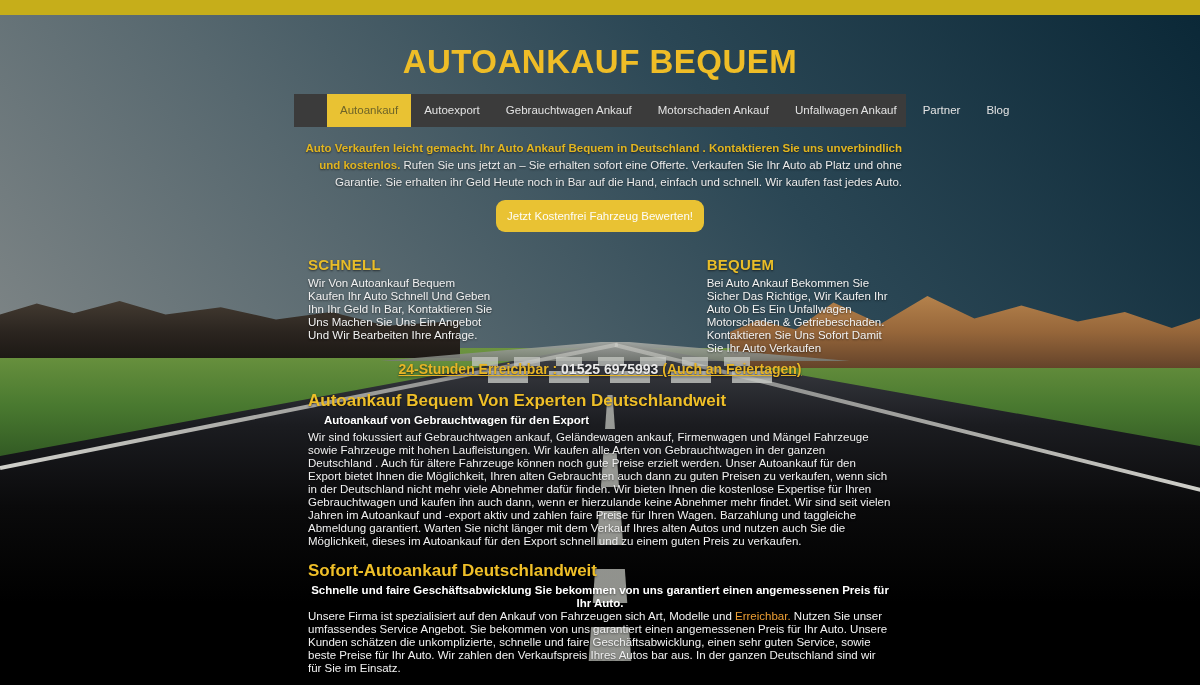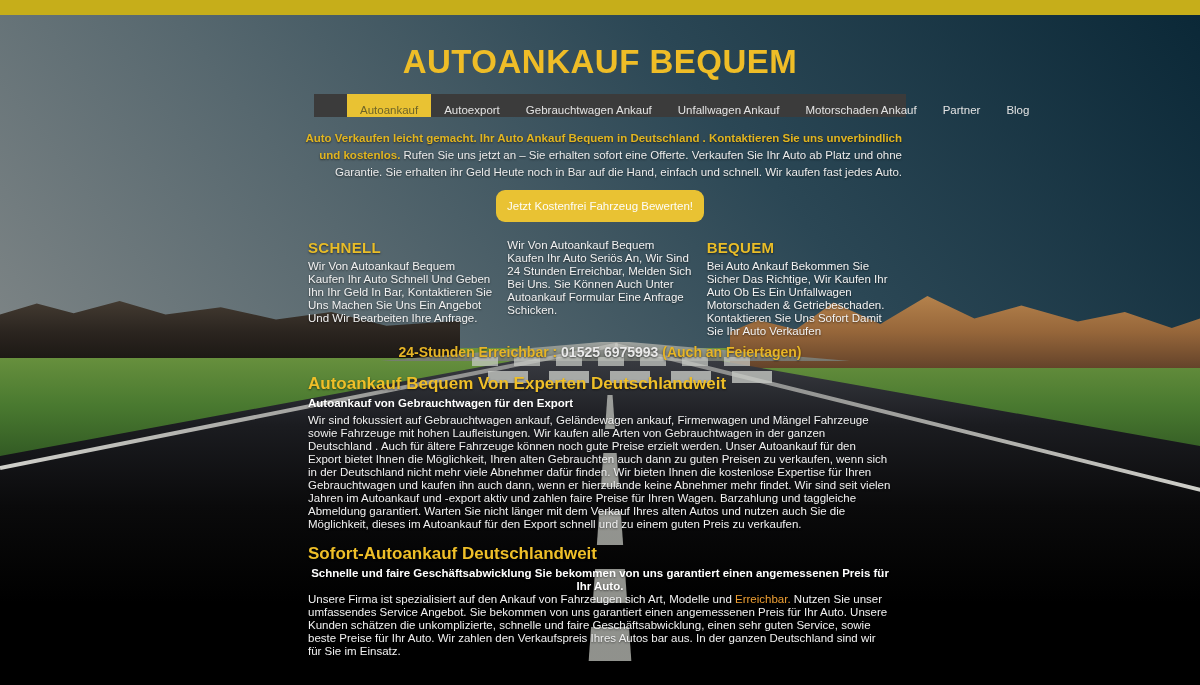--- a/index.html
+++ b/index.html
@@ -64,53 +64,53 @@
   .content{
     position:relative;z-index:5;width:612px;margin:0 auto;padding-top:43px;
     color:#eee;
   }
   h1.site-title{
     margin:0;text-align:center;
     font-size:33px;line-height:38px;font-weight:bold;letter-spacing:.5px;
     color:#efbd27;
   }
   nav.mainnav{
-    margin-top:13px;height:23px;background:#3b3b3b;
-    display:flex;align-items:stretch;padding-left:33px;box-sizing:border-box;margin-left:20px;
+    margin-top:13px;height:33px;background:#3b3b3b;
+    display:flex;align-items:stretch;padding-left:33px;box-sizing:border-box;
   }
   nav.mainnav a{
     display:block;line-height:33px;padding:0 13px;
     font-size:11.5px;color:#e3e3e3;text-decoration:none;cursor:pointer;white-space:nowrap;
   }
   nav.mainnav a.active{background:#e9c233;color:#6e6428;}
   .intro{
     margin:13px 0 0;padding:0 4px;text-align:right;
     font-size:11.5px;line-height:17px;color:#ececec;
     text-shadow:0 1px 2px rgba(0,0,0,.55);
   }
   .intro .lead{color:#e2b520;font-weight:bold;}
   .cta-wrap{text-align:center;margin-top:9px;}
   .cta{
     display:inline-block;background:#e9c233;border:none;border-radius:9px;
     color:#fdfdf8;font-size:11.5px;padding:10px 11px;cursor:pointer;
     font-family:"Liberation Sans",sans-serif;
   }
-  .features{display:flex;gap:14px;margin-top:17px;padding:0 14px;text-shadow:0 1px 2px rgba(0,0,0,.55);}
+  .features{display:flex;gap:14px;margin-top:24px;padding:0 14px;text-shadow:0 1px 2px rgba(0,0,0,.55);}
   .feature{flex:1;}
   .feature h3{margin:0 0 3px;font-size:15px;line-height:18px;color:#e9bd28;letter-spacing:.3px;}
   .feature p{margin:0;font-size:11.5px;line-height:13px;color:#f2f2f2;}
   .hotline{
     margin:6px 0 0;text-align:center;font-size:14px;font-weight:bold;line-height:17px;
-    color:#e7b526;text-shadow:0 1px 2px rgba(0,0,0,.6);
+    color:#e7b526;text-shadow:0 1px 2px rgba(0,0,0,.6);text-decoration:underline;
   }
   .hotline .hl-phone{color:#eaeaea;}
   section{padding:0 14px;text-shadow:0 1px 2px rgba(0,0,0,.5);}
   section h2{margin:13px 0 0;font-size:17px;line-height:19px;color:#efbf28;}
   section p.body{margin:4px 0 0;font-size:11.5px;line-height:13px;color:#f1f1f1;}
-  section p.subhead{margin:4px 0 0;font-size:11.5px;line-height:13px;font-weight:bold;color:#fff;}
+  section p.subhead{margin:4px 16px 0;font-size:11.5px;line-height:13px;font-weight:bold;color:#fff;}
   section .bold-lead{display:block;font-weight:bold;color:#fff;text-align:center;}
   a.inline-link{color:#ee9f33;text-decoration:none;cursor:pointer;}
 </style>
 </head>
 <body>
 
 <div class="stage">
 
   <div class="bg">
     <div class="sky"></div>
@@ -140,42 +140,41 @@
   </div>
 
   <div class="content">
 
     <h1 class="site-title">AUTOANKAUF BEQUEM</h1>
 
     <nav class="mainnav">
       <a class="active">Autoankauf</a>
       <a>Autoexport</a>
       <a>Gebrauchtwagen Ankauf</a>
+      <a>Motorschaden Ankauf</a>
       <a>Unfallwagen Ankauf</a>
-      <a>Motorschaden Ankauf</a>
       <a>Partner</a>
       <a>Blog</a>
     </nav>
 
     <p class="intro">
       <span class="lead">Auto Verkaufen leicht gemacht. Ihr Auto Ankauf Bequem in Deutschland . Kontaktieren Sie uns unverbindlich und kostenlos.</span>
       <span>Rufen Sie uns jetzt an – Sie erhalten sofort eine Offerte. Verkaufen Sie Ihr Auto ab Platz und ohne Garantie. Sie erhalten ihr Geld Heute noch in Bar auf die Hand, einfach und schnell. Wir kaufen fast jedes Auto.</span>
     </p>
 
     <div class="cta-wrap">
       <button class="cta">Jetzt Kostenfrei Fahrzeug Bewerten!</button>
     </div>
 
     <div class="features">
       <div class="feature">
         <h3>SCHNELL</h3>
         <p>Wir Von Autoankauf Bequem Kaufen Ihr Auto Schnell Und Geben Ihn Ihr Geld In Bar, Kontaktieren Sie Uns Machen Sie Uns Ein Angebot Und Wir Bearbeiten Ihre Anfrage.</p>
       </div>
       <div class="feature">
-        <p>Wir Von Autoankauf Bequem Kaufen Ihr Auto Seriös An, Wir Sind 24 Stunden Erreichbar, Melden Sich Bei Uns. Sie Können Auch Unter Autoankauf Formular Eine Anfrage Schicken.</p>
       </div>
       <div class="feature">
         <h3>BEQUEM</h3>
         <p>Bei Auto Ankauf Bekommen Sie Sicher Das Richtige, Wir Kaufen Ihr Auto Ob Es Ein Unfallwagen Motorschaden &amp; Getriebeschaden. Kontaktieren Sie Uns Sofort Damit Sie Ihr Auto Verkaufen</p>
       </div>
     </div>
 
     <p class="hotline">
       <span class="hl-label">24-Stunden Erreichbar :</span>
       <span class="hl-phone">01525 6975993</span>

